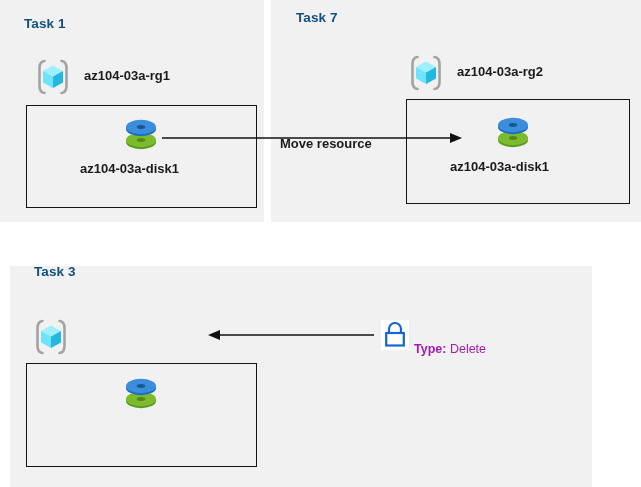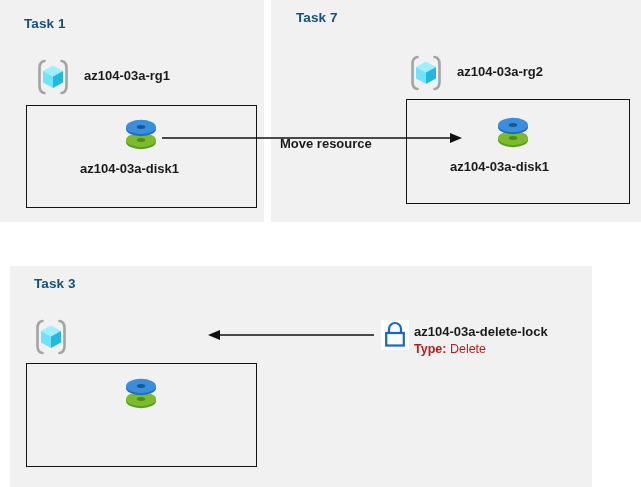--- a/index.html
+++ b/index.html
@@ -32,21 +32,21 @@
   .panel-title {
     position: absolute;
     color: #12507e;
     font-weight: bold;
     font-size: 13.5px;
     letter-spacing: 0.1px;
     white-space: nowrap;
   }
   #title-task1 { left: 24px;  top: 16px; }
   #title-task2 { left: 296px; top: 10px; }
-  #title-task3 { left: 34px;  top: 276px; }
+  #title-task3 { left: 34px;  top: 264px; }
 
   
   .rg-box {
     position: absolute;
     border: 1px solid #141414;
     background: transparent;
     box-sizing: border-box;
   }
   #box-task1 { left: 26px;  top: 105px; width: 231px; height: 103px; }
   #box-task2 { left: 406px; top: 99px;  width: 224px; height: 105px; }
@@ -97,21 +97,21 @@
   #lbl-disk2 { left: 450px; top: 159px; }
   #lbl-disk3 { left: 80px;  top: 419px; }
   #lbl-move  { left: 280px; top: 119px; margin-top: 17px; }
   #lbl-lock  { left: 414px; top: 324px; }
 
   .lock-type {
     position: absolute;
     left: 414px;
     top: 342px;
     font-size: 12.5px;
-    color: #b91c1c;
+    color: #a21caf;
     white-space: nowrap;
   }
   .lock-type .k { font-weight: bold; }
   .lock-type .v { font-weight: normal; }
 
   
   .arrow-svg {
     position: absolute;
     overflow: visible;
   }
@@ -200,19 +200,18 @@
     <rect x="5.2" y="13" width="17.6" height="12.5" fill="none" stroke="#1565d8" stroke-width="2.2"></rect>
   </svg>
 
   <div class="label" id="lbl-rg1">az104-03a-rg1</div>
   <div class="label" id="lbl-rg2">az104-03a-rg2</div>
 
   <div class="label" id="lbl-disk1">az104-03a-disk1</div>
   <div class="label" id="lbl-disk2">az104-03a-disk1</div>
 
   <div class="label" id="lbl-move">Move resource</div>
-  <div class="label" id="lbl-lock">az104-03a-delete-lock</div>
 
   <div class="lock-type">
     <span class="k">Type:</span><span>&nbsp;</span><span class="v">Delete</span>
   </div>
 
 </div>
 
 </body></html>

